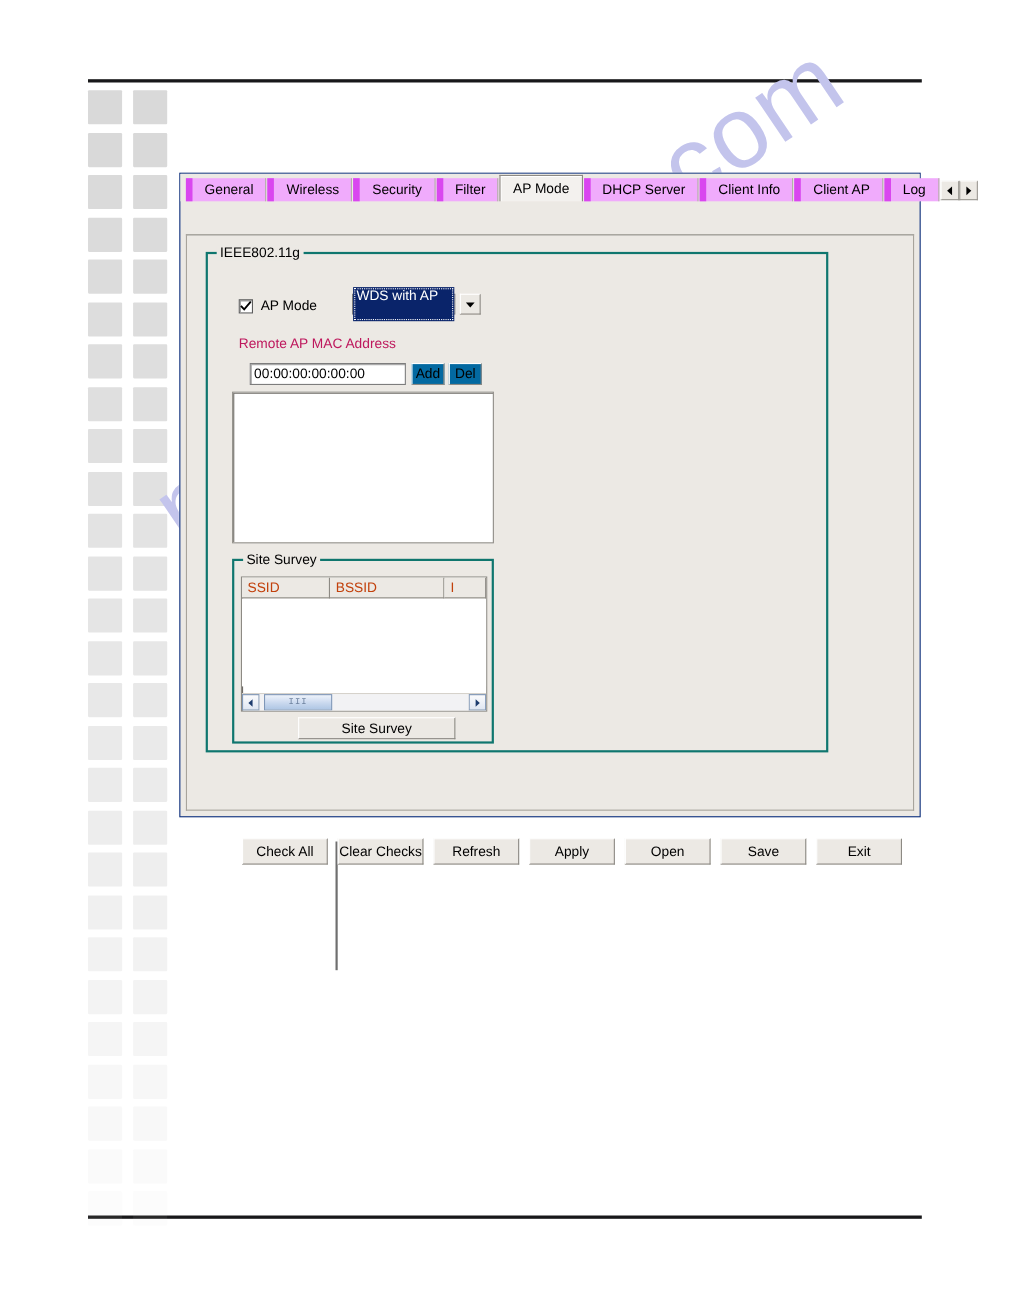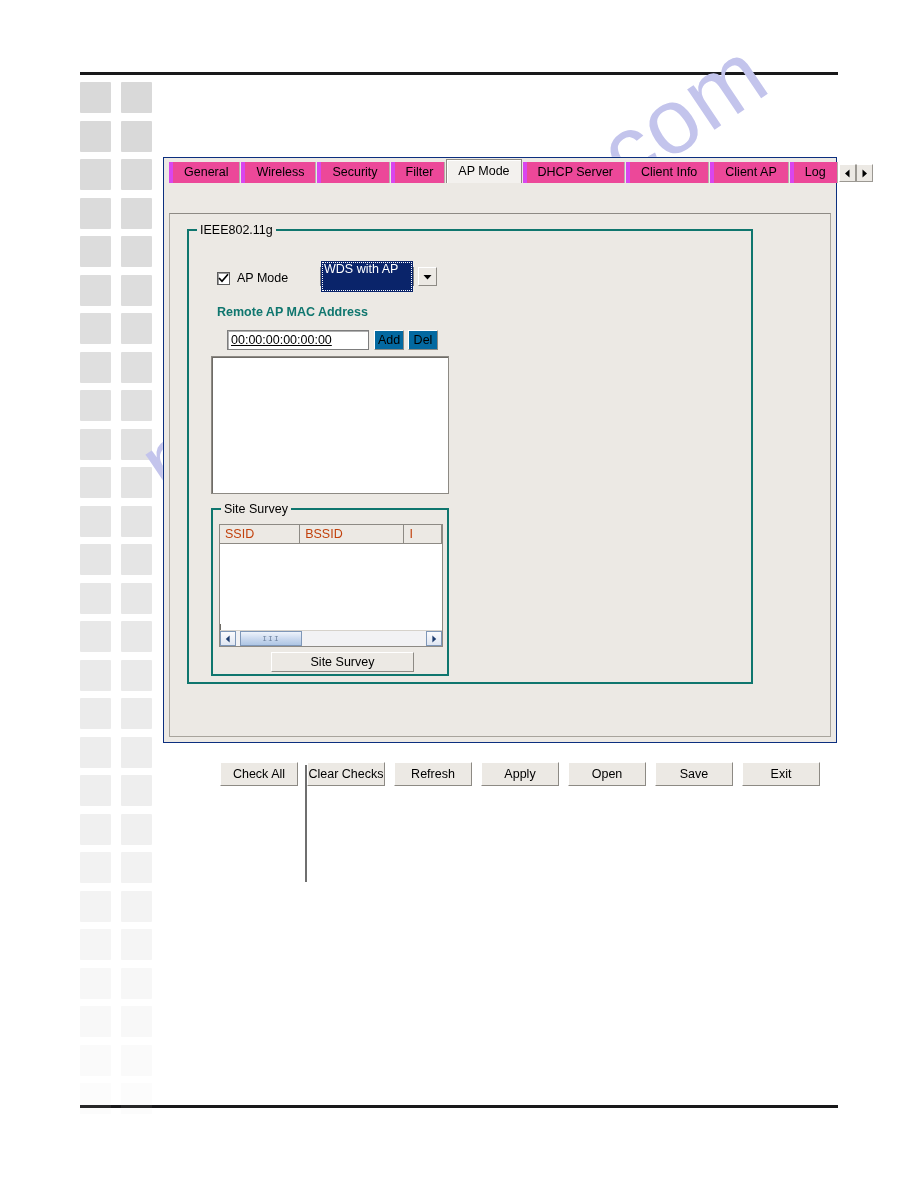--- a/index.html
+++ b/index.html
@@ -118,22 +118,22 @@
     align-items: flex-end;
     box-sizing: border-box;
   }
   .tab {
     height: 21px;
     line-height: 20px;
     padding: 0 11px;
     margin-right: 1px;
     font-size: 12.5px;
     color: #000;
-    background: #ec4899;
-    border-left: 4px solid #d946ef;
+    background: #f0abfc;
+    border-left: 6px solid #d946ef;
     border-right: 1px solid #b4b0a8;
     white-space: nowrap;
     cursor: pointer;
     box-sizing: border-box;
   }
   .tab.active {
     height: 24px;
     line-height: 23px;
     background: #f3f1ee;
     border: 1px solid #8d8a84;
@@ -243,42 +243,40 @@
     border: 1px solid #8d8a84;
     border-top-color: #ffffff;
     border-left-color: #ffffff;
     display: flex; align-items: center; justify-content: center;
     cursor: pointer;
     box-sizing: border-box;
   }
 
   .field-label {
     position: absolute;
-    font-size: 12.5px; color: #0f766e;
-    white-space: nowrap;
-    font-weight: bold;
+    font-size: 12.5px; color: #be185d;
+    white-space: nowrap;
   }
   #mac-label { left: 28px; top: 74px; }
 
   
   #mac-input {
     position: absolute; left: 38px; top: 99px;
     width: 142px; height: 20px;
     background: #ffffff;
     border: 1px solid #7d7d7d;
     box-shadow: inset 1px 1px 0 #b0b0b0;
     box-sizing: border-box;
     font-size: 12.5px;
     line-height: 18px;
     padding-left: 3px;
     color: #000;
     white-space: nowrap;
     overflow: hidden;
     cursor: text;
-    text-decoration: underline;
   }
   .small-btn {
     position: absolute;
     height: 20px;
     background: #0369a1;
     border: 1px solid #8d8a84;
     border-top-color: #ffffff;
     border-left-color: #ffffff;
     font-size: 12.5px;
     line-height: 18px;

